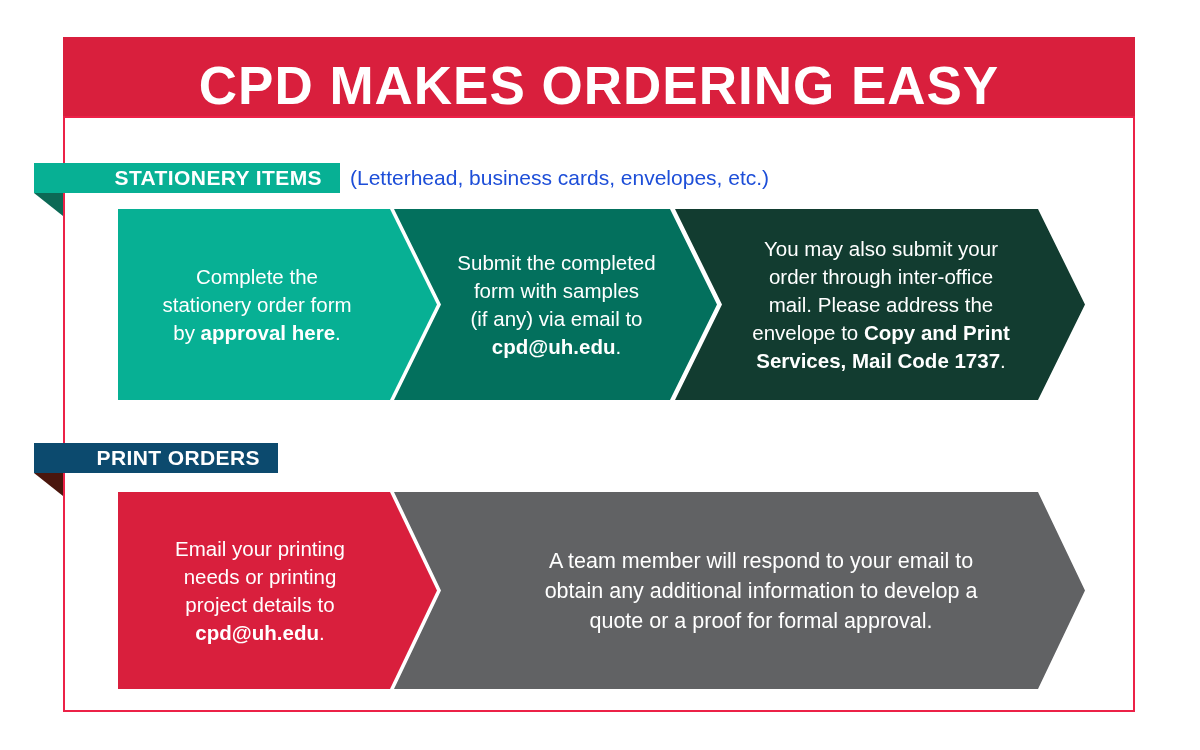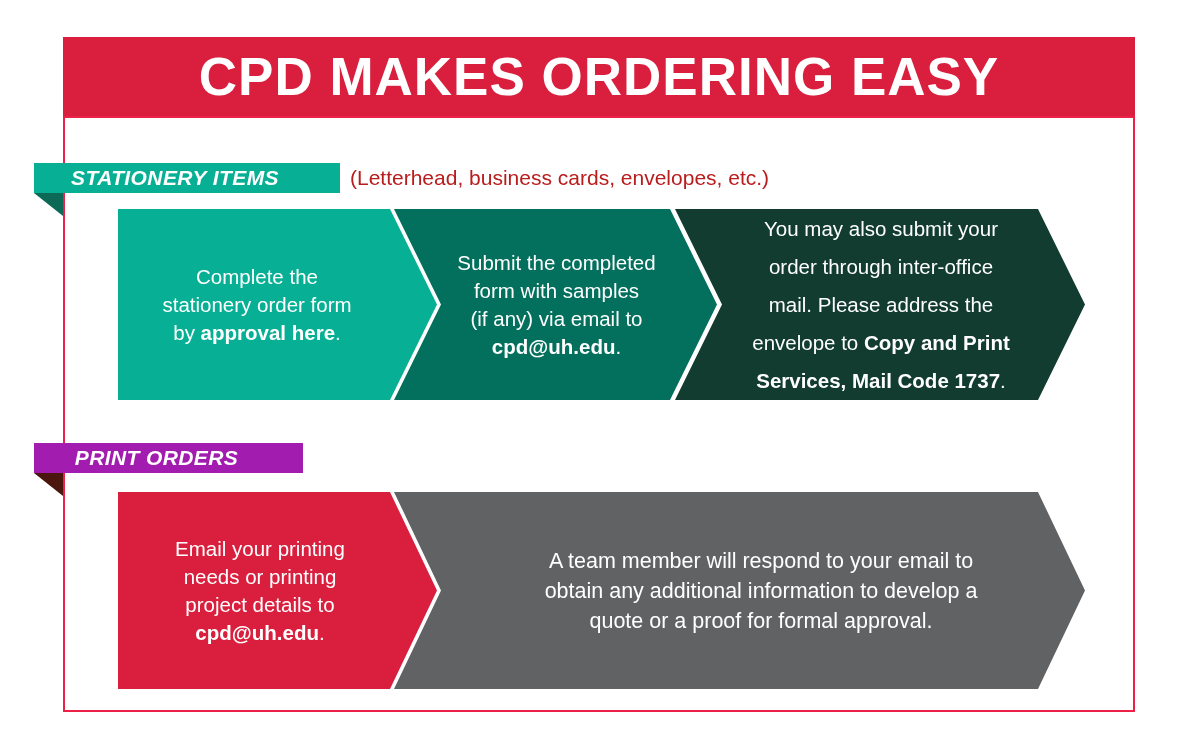--- a/index.html
+++ b/index.html
@@ -35,43 +35,42 @@
     left: 63px; top: 116px;
     width: 1072px; height: 596px;
     border: 2px solid #EC2147;
     background: transparent;
   }
 
   
   .ribbon {
     position: absolute;
     height: 30px;
-    display: flex; align-items: center; justify-content: center;
-    padding-right: 24px;
+    display: flex; align-items: center; justify-content: flex-end;
+    padding-right: 18px;
     z-index: 3;
-    font-style: italic;
   }
   .ribbon .label {
     color: #ffffff;
     font-size: 21px;
     font-weight: 700;
     letter-spacing: 0.4px;
     white-space: nowrap;
   }
   .ribbon-fold {
     position: absolute;
     width: 29px; height: 23px;
     clip-path: polygon(0 0, 100% 0, 100% 100%);
     z-index: 3;
   }
   .ribbon-note {
     position: absolute;
     height: 30px;
     display: flex; align-items: center;
-    color: #b91c1c;
+    color: #1d4ed8;
     font-size: 21px;
     z-index: 3;
     white-space: nowrap;
   }
 
   
   .arrow {
     position: absolute;
     display: flex; align-items: center; justify-content: center;
     z-index: 2;
@@ -92,32 +91,32 @@
   }
   .step-text strong { font-weight: 700; }
   .inline-link { font-weight: 700; cursor: pointer; }
 
   .row1 { top: 209px; height: 191px; }
   .row2 { top: 492px; height: 197px; }
 
   #arrow-s1 { left: 118px; width: 319px; padding: 0 47px 0 10px; }
   #arrow-s2 { left: 394px; width: 323px; padding: 0 48px 0 50px; }
   #arrow-s3 { left: 675px; width: 410px; padding: 0 50px 0 52px; }
-  #arrow-s3 .step-text { line-height: 38px; }
+  #arrow-s3 .step-text { line-height: 28px; }
 
   #arrow-p1 { left: 118px; width: 319px; padding: 0 47px 0 10px; }
   #arrow-p2 { left: 394px; width: 691px; padding: 0 75px 0 78px; }
   #arrow-p2 .step-text { font-size: 21.5px; line-height: 30px; margin-left: 40px; }
 </style>
 </head>
 <body>
 
 <div class="canvas">
 
-  <div class="banner" style="background-color: rgb(217, 31, 61);">
+  <div class="banner" style="background-color: rgb(217, 31, 61); align-items: flex-end;">
     <h1>CPD MAKES ORDERING EASY</h1>
   </div>
 
   <div class="content-box"></div>
 
   <div class="ribbon" style="left: 34px; top: 163px; width: 306px; background-color: rgb(7, 176, 148);">
     <span class="label">STATIONERY ITEMS</span>
   </div>
   <div class="ribbon-fold" style="left: 34px; top: 193px; background-color: rgb(12, 105, 85);"></div>
   <div class="ribbon-note" style="left:350px; top:163px;">(Letterhead, business cards, envelopes, etc.)</div>
@@ -134,21 +133,21 @@
 </span><strong>cpd@uh.edu</strong><span>.</span></div>
   </div>
   <div id="arrow-s3" class="arrow notch-head row1" style="background-color: rgb(18, 60, 48);">
     <div class="step-text"><span>You may also submit your
 order through inter-office
 mail. Please address the
 envelope to </span><strong>Copy and Print
 Services, Mail Code 1737</strong><span>.</span></div>
   </div>
 
-  <div class="ribbon" style="left: 34px; top: 443px; width: 269px; background-color: #a21caf;">
+  <div class="ribbon" style="left: 34px; top: 443px; width: 244px; background-color: #0c4a6e;">
     <span class="label">PRINT ORDERS</span>
   </div>
   <div class="ribbon-fold" style="left: 34px; top: 473px; background-color: rgb(74, 22, 13);"></div>
 
   <div id="arrow-p1" class="arrow head-only row2" style="background-color: rgb(217, 31, 61); padding-left: 12px;">
     <div class="step-text"><span>Email your printing
 needs or printing
 project details to
 </span><strong>cpd@uh.edu</strong><span>.</span></div>
   </div>

